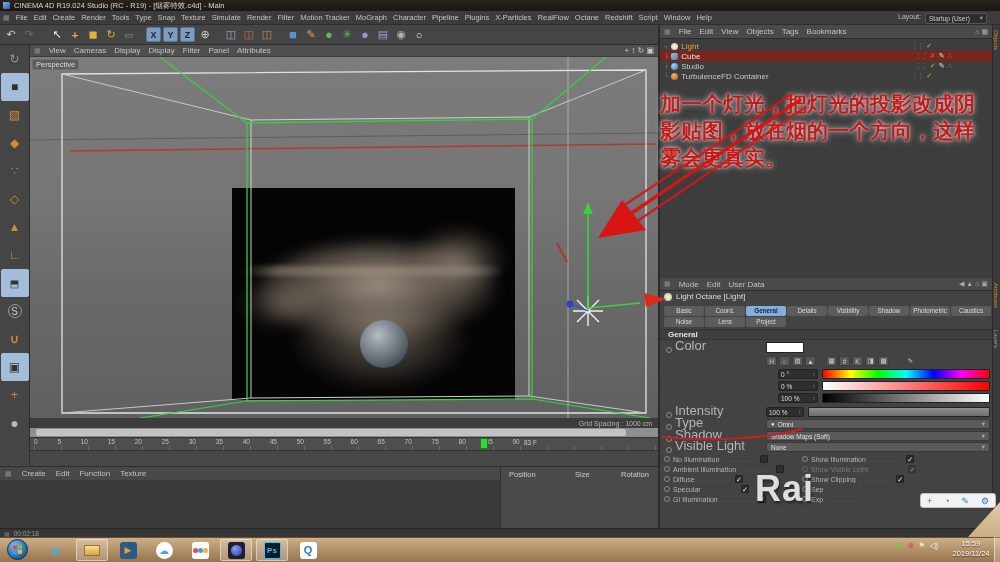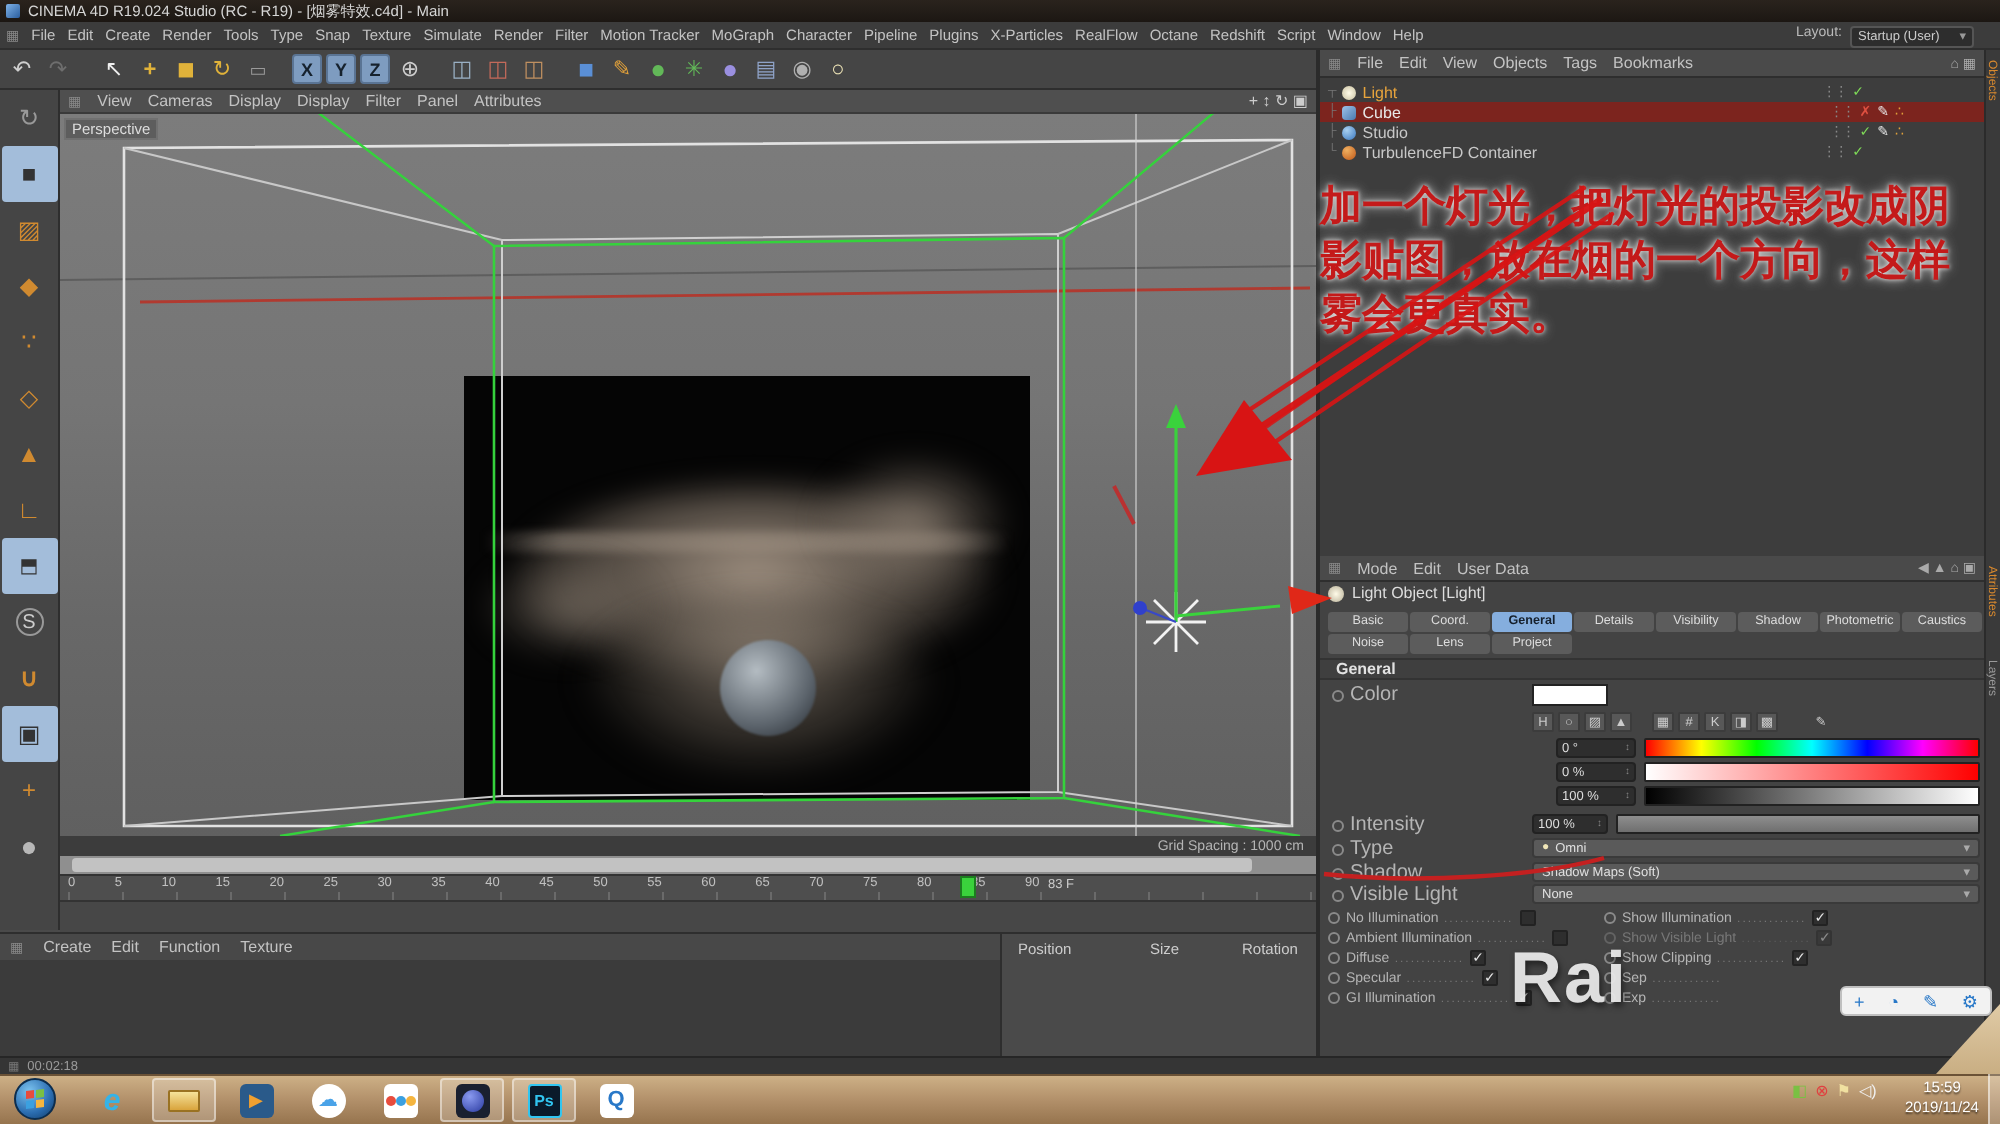--- a/index.html
+++ b/index.html
@@ -69,21 +69,21 @@
 .vdots{color:#888;font-size:7px;letter-spacing:-1px}
 
 #am{left:660px;top:278px;width:332px;height:250px;background:#434343;z-index:3}
 #ammenu{left:660px;top:278px;width:332px;height:13px;background:#4a4a4a;border-bottom:1px solid #2e2e2e;z-index:4}
 #ammenu span{padding:0 4px;font-size:8px;color:#c3c3c3}
 #objrow{left:664px;top:292px;font-size:8px;color:#ddd;z-index:4;gap:4px}
 .tabs{position:absolute;left:664px;width:328px;display:flex;z-index:4}
 .tabs div{width:40px;height:9.5px;margin-right:1px;background:#5c5c5c;border-radius:2px;font-size:6.3px;color:#ddd;display:flex;align-items:center;justify-content:center}
 .tabs div.active{background:#85aede;color:#16202c;font-weight:bold}
 #gensec{left:660px;top:329px;width:332px;height:11px;background:#3f3f3f;border-top:1px solid #333;border-bottom:1px solid #333;font-size:8px;font-weight:bold;color:#e2e2e2;padding-left:8px;z-index:4}
-.arow{position:absolute;left:666px;height:11px;display:flex;align-items:center;font-size:10px;color:#b5b5b5;z-index:4;gap:3px}
+.arow{position:absolute;left:666px;height:11px;display:flex;align-items:flex-end;font-size:13px;color:#b5b5b5;z-index:4;gap:3px}
 .adot{width:6px;height:6px;border:1px solid #8a8a8a;border-radius:50%;flex:none}
 .aval{position:absolute;background:#2e2e2e;border:1px solid #222;border-radius:2px;height:10px;font-size:6.5px;color:#ddd;display:flex;align-items:center;padding:0 2px;justify-content:space-between;z-index:4}
 .bar{position:absolute;height:10px;border:1px solid #222;border-radius:1px;z-index:4}
 .add{position:absolute;background:#5a5a5a;border:1px solid #3a3a3a;border-radius:2px;height:10px;font-size:6.5px;color:#e0e0e0;display:flex;align-items:center;padding:0 4px;justify-content:space-between;z-index:4}
 .cico{width:11px;height:10px;background:#585858;border:1px solid #3c3c3c;border-radius:1px;font-size:6.5px;color:#ccc;display:flex;align-items:center;justify-content:center;margin-right:2px}
 .chkrow{position:absolute;left:664px;width:326px;height:10px;display:flex;z-index:4;font-size:7px;color:#b5b5b5}
 .ccell{display:flex;align-items:center;gap:3px;overflow:hidden}
 .clab{white-space:nowrap;overflow:hidden}
 .clab::after{content:" .............";color:#777;font-size:6px;letter-spacing:1px}
 .cbx{width:8px;height:8px;background:#2e2e2e;border:1px solid #222;border-radius:1px;color:#e6e6e6;font-size:7px;line-height:7px;text-align:center;flex:none}
@@ -414,21 +414,21 @@
   <span style="color:#888;font-size:7px">▦</span>
   <span class="f" style="padding:0">
       <span>Mode</span>
       <span>Edit</span>
       <span>User Data</span>
     </span>
   <span style="margin-left:auto;color:#aaa;font-size:7px;padding-right:4px">◀ ▲ ⌂ ▣</span>
 </div>
 <div class="ab f" id="objrow">
   <span class="oic" style="background:radial-gradient(#fffbe8,#b8b098);border-radius:50%;width:8px;height:8px"></span>
-  <span>Light Object [Light]</span>
+  <span>Light Octane [Light]</span>
 </div>
 <div class="tabs" style="top:306px">
     <div>Basic</div>
     <div>Coord.</div>
     <div class="active">General</div>
     <div>Details</div>
     <div>Visibility</div>
     <div>Shadow</div>
     <div>Photometric</div>
     <div>Caustics</div>

